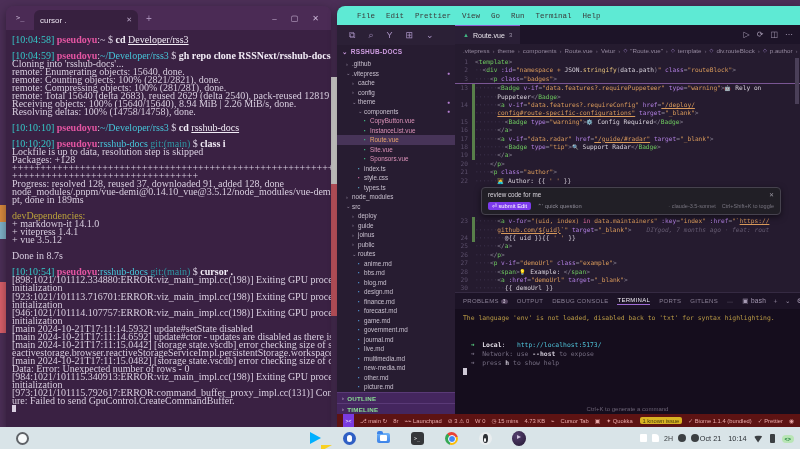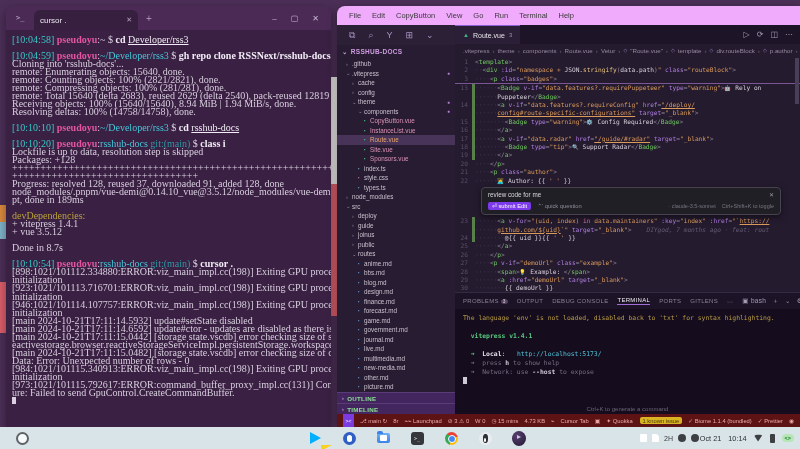--- a/index.html
+++ b/index.html
@@ -31,22 +31,22 @@
   .tline .ts{color:#35c9c9;} .tline .usr{color:#e455a2; font-weight:bold;}
   .tline .pth{color:#46c6da;} .tline .git{color:#2e96a3;}
   .tline .cmd{color:#f2ecf6; font-weight:bold;} .tline .und{color:#f2ecf6; text-decoration:underline;}
   .tline .gold{color:#bba23b;} .tline .pl{color:#d9cfe0;}
   .tline .cur{display:inline-block; width:4px; height:7px; background:#d9cfe0;}
 
   
   #vs-win { position:absolute; left:337px; top:6px; width:463px; height:421px;
     border-radius:8px 0 0 0; box-shadow:0 3px 10px rgba(0,0,0,.4); z-index:2;
     display:flex; flex-direction:column; background:#251b2f; }
-  #vs-menubar { height:19px; background:#f0abfc; border-radius:8px 0 0 0; display:flex;
-    align-items:center; gap:11px; padding-left:12px; font-size:7.5px; color:#3b3b3b; }
+  #vs-menubar { height:19px; background:#5eead4; border-radius:8px 0 0 0; display:flex;
+    align-items:center; gap:11px; padding-left:20px; font-size:7.5px; color:#3b3b3b;font-family:Liberation Mono, monospace; }
   #vs-main { flex:1; display:flex; min-height:0; }
 
   
   #vs-sidebar { width:118px; background:#271c31; display:flex; flex-direction:column; min-width:0; }
   #vs-activity { height:20px; background:#2b2036; display:flex; align-items:center; gap:13px;
     padding-left:12px; color:#a891c2; font-size:9px; }
   #vs-explorer-header { height:13px; display:flex; align-items:center; gap:3px; padding-left:5px;
     color:#cd9ce0; font-size:6.5px; font-weight:bold; letter-spacing:.3px; }
   #vs-tree { flex:1; overflow:hidden; padding-top:1px; }
   .trow { height:9.5px; display:flex; align-items:center; font-size:6.3px; color:#c9c1cf; white-space:nowrap; }
@@ -151,21 +151,21 @@
   .ic-penguin::after { content:""; position:absolute; left:5.2px; top:6px; width:2.6px; height:4px;
     background:#fff; border-radius:45%; }
   .ic-cursor { width:15px; height:15px; border-radius:50%;
     background:radial-gradient(circle at 35% 30%,#55406f,#241832); position:relative; }
   .ic-cursor::after { content:""; position:absolute; left:5px; top:4px; width:0; height:0;
     border-left:4px solid #cfc4de; border-top:2.5px solid transparent; border-bottom:2.5px solid transparent; }
   #shelf-notifs { position:absolute; left:640px; display:flex; gap:5px; align-items:center;
     font-size:7px; color:#3c4043; }
   .notif-doc { width:7px; height:8px; background:#fff; border-radius:1px; }
   .notif-arrow { width:7px; height:8px; background:#fff; border-radius:1px 4px 1px 1px; }
-  #shelf-tray { position:absolute; right:6px; display:flex; gap:7px; align-items:flex-start;
+  #shelf-tray { position:absolute; right:6px; display:flex; gap:7px; align-items:flex-end;
     font-size:7.3px; color:#2d3136; }
   .tray-ic { width:8px; height:8px; border-radius:50%; background:#3c4043; }
   .wifi { width:9px; height:8px; background:#3c4043; clip-path:polygon(50% 100%,0 15%,100% 15%); border-radius:50%; }
   .battery { width:5px; height:9px; background:#3c4043; border-radius:1px; }
   .code-badge { background:#b8e5b5; color:#0f7a2e; border-radius:6px; padding:1px 3px;
     font-size:5.5px; font-weight:bold; }
 </style>
 </head>
 <body>
 
@@ -189,35 +189,36 @@
     </div>
     <div id="term-body">
         <div class="tline"><span class="ts">[10:04:58] </span><span class="usr">pseudoyu</span><span class="pl">:~ $ </span><span class="cmd">cd </span><span class="und">Developer/rss3</span></div>
         <div class="tline"><span class="pl"> </span></div>
         <div class="tline"><span class="ts">[10:04:59] </span><span class="usr">pseudoyu</span><span class="pl">:</span><span class="pth">~/Developer/rss3</span><span class="pl"> $ </span><span class="cmd">gh repo clone RSSNext/rsshub-docs</span></div>
         <div class="tline"><span class="pl">Cloning into 'rsshub-docs'...</span></div>
         <div class="tline"><span class="pl">remote: Enumerating objects: 15640, done.</span></div>
         <div class="tline"><span class="pl">remote: Counting objects: 100% (2821/2821), done.</span></div>
         <div class="tline"><span class="pl">remote: Compressing objects: 100% (281/281), done.</span></div>
         <div class="tline"><span class="pl">remote: Total 15640 (delta 2683), reused 2629 (delta 2540), pack-reused 12819 (from 1)</span></div>
-        <div class="tline"><span class="pl">Receiving objects: 100% (15640/15640), 8.94 MiB | 1.94 MiB/s, done.</span></div>
+        <div class="tline"><span class="pl">Receiving objects: 100% (15640/15640), 8.94 MiB | 2.26 MiB/s, done.</span></div>
         <div class="tline"><span class="pl">Resolving deltas: 100% (14758/14758), done.</span></div>
         <div class="tline"><span class="pl"> </span></div>
         <div class="tline"><span class="ts">[10:10:10] </span><span class="usr">pseudoyu</span><span class="pl">:</span><span class="pth">~/Developer/rss3</span><span class="pl"> $ </span><span class="cmd">cd </span><span class="und">rsshub-docs</span></div>
         <div class="tline"><span class="pl"> </span></div>
         <div class="tline"><span class="ts">[10:10:20] </span><span class="usr">pseudoyu</span><span class="pl">:</span><span class="pth">rsshub-docs</span><span class="git"> git:(main)</span><span class="pl"> $ </span><span class="cmd">class i</span></div>
         <div class="tline"><span class="pl">Lockfile is up to data, resolution step is skipped</span></div>
         <div class="tline"><span class="pl">Packages: +128</span></div>
         <div class="tline"><span class="pl">+++++++++++++++++++++++++++++++++++++++++++++++++++++++++++++++++++++++++++++++++++++++++++++</span></div>
         <div class="tline"><span class="pl">+++++++++++++++++++++++++++++++++</span></div>
         <div class="tline"><span class="pl">Progress: resolved 128, reused 37, downloaded 91, added 128, done</span></div>
         <div class="tline"><span class="pl">node_modules/.pnpm/vue-demi@0.14.10_vue@3.5.12/node_modules/vue-demi: Running postinstall scri</span></div>
         <div class="tline"><span class="pl">pt, done in 189ms</span></div>
         <div class="tline"><span class="pl"> </span></div>
         <div class="tline"><span class="gold">devDependencies:</span></div>
+        <div class="tline"><span class="pl">+ markdown-it 14.1.0</span></div>
         <div class="tline"><span class="pl">+ vitepress 1.4.1</span></div>
         <div class="tline"><span class="pl">+ vue 3.5.12</span></div>
         <div class="tline"><span class="pl"> </span></div>
         <div class="tline"><span class="pl">Done in 8.7s</span></div>
         <div class="tline"><span class="pl"> </span></div>
         <div class="tline"><span class="ts">[10:10:54] </span><span class="usr">pseudoyu</span><span class="pl">:</span><span class="pth">rsshub-docs</span><span class="git"> git:(main)</span><span class="pl"> $ </span><span class="cmd">cursor .</span></div>
         <div class="tline"><span class="pl">[898:1021/101112.334880:ERROR:viz_main_impl.cc(198)] Exiting GPU process due to errors during</span></div>
         <div class="tline"><span class="pl">initialization</span></div>
         <div class="tline"><span class="pl">[923:1021/101113.716701:ERROR:viz_main_impl.cc(198)] Exiting GPU process due to errors during</span></div>
         <div class="tline"><span class="pl">initialization</span></div>
@@ -234,21 +235,21 @@
         <div class="tline"><span class="pl">[973:1021/101115.792617:ERROR:command_buffer_proxy_impl.cc(131)] ContextResult::kTransientFail</span></div>
         <div class="tline"><span class="pl">ure: Failed to send GpuControl.CreateCommandBuffer.</span></div>
         <div class="tline"><span class="cur"> </span></div>
       </div>
   </section>
 
   <section id="vs-win">
     <div id="vs-menubar">
         <span>File</span>
         <span>Edit</span>
-        <span>CopyButton</span>
+        <span>Prettier</span>
         <span>View</span>
         <span>Go</span>
         <span>Run</span>
         <span>Terminal</span>
         <span>Help</span>
       </div>
     <div id="vs-main">
       <aside id="vs-sidebar">
         <div id="vs-activity">
             <span>⧉</span>
@@ -511,25 +512,24 @@
                 <span>▣ bash</span>
                 <span>＋</span>
                 <span>⌄</span>
                 <span>⚙</span>
               </div>
           </div>
           <div id="vterm">
             <div id="vterm-lines">
                 <div class="vline"><span class="warn">The language 'env' is not loaded, disabled back to 'txt' for syntax highlighting.</span></div>
                 <div class="vline"><span class="pl"> </span></div>
-                <div class="vline"><span class="grn">  vitepress v1.4.1</span></div>
                 <div class="vline"><span class="pl"> </span></div>
                 <div class="vline"><span class="grn">  ➜  </span><span class="b">Local</span><span class="pl">:   </span><span class="url">http://localhost:5173/</span></div>
+                <div class="vline"><span class="dim">  ➜  Network: use </span><span class="bdim">--host</span><span class="dim"> to expose</span></div>
                 <div class="vline"><span class="dim">  ➜  press </span><span class="bdim">h</span><span class="dim"> to show help</span></div>
-                <div class="vline"><span class="dim">  ➜  Network: use </span><span class="bdim">--host</span><span class="dim"> to expose</span></div>
                 <div class="vline"><span class="cur"> </span></div>
               </div>
             <div id="panel-hint">Ctrl+K to generate a command</div>
           </div>
         </div>
       </div>
     </div>
     <div id="vs-statusbar">
       <div id="remote-ind">&gt;&lt;</div>
       <span id="sb-left" style="display:flex;gap:6px;">

